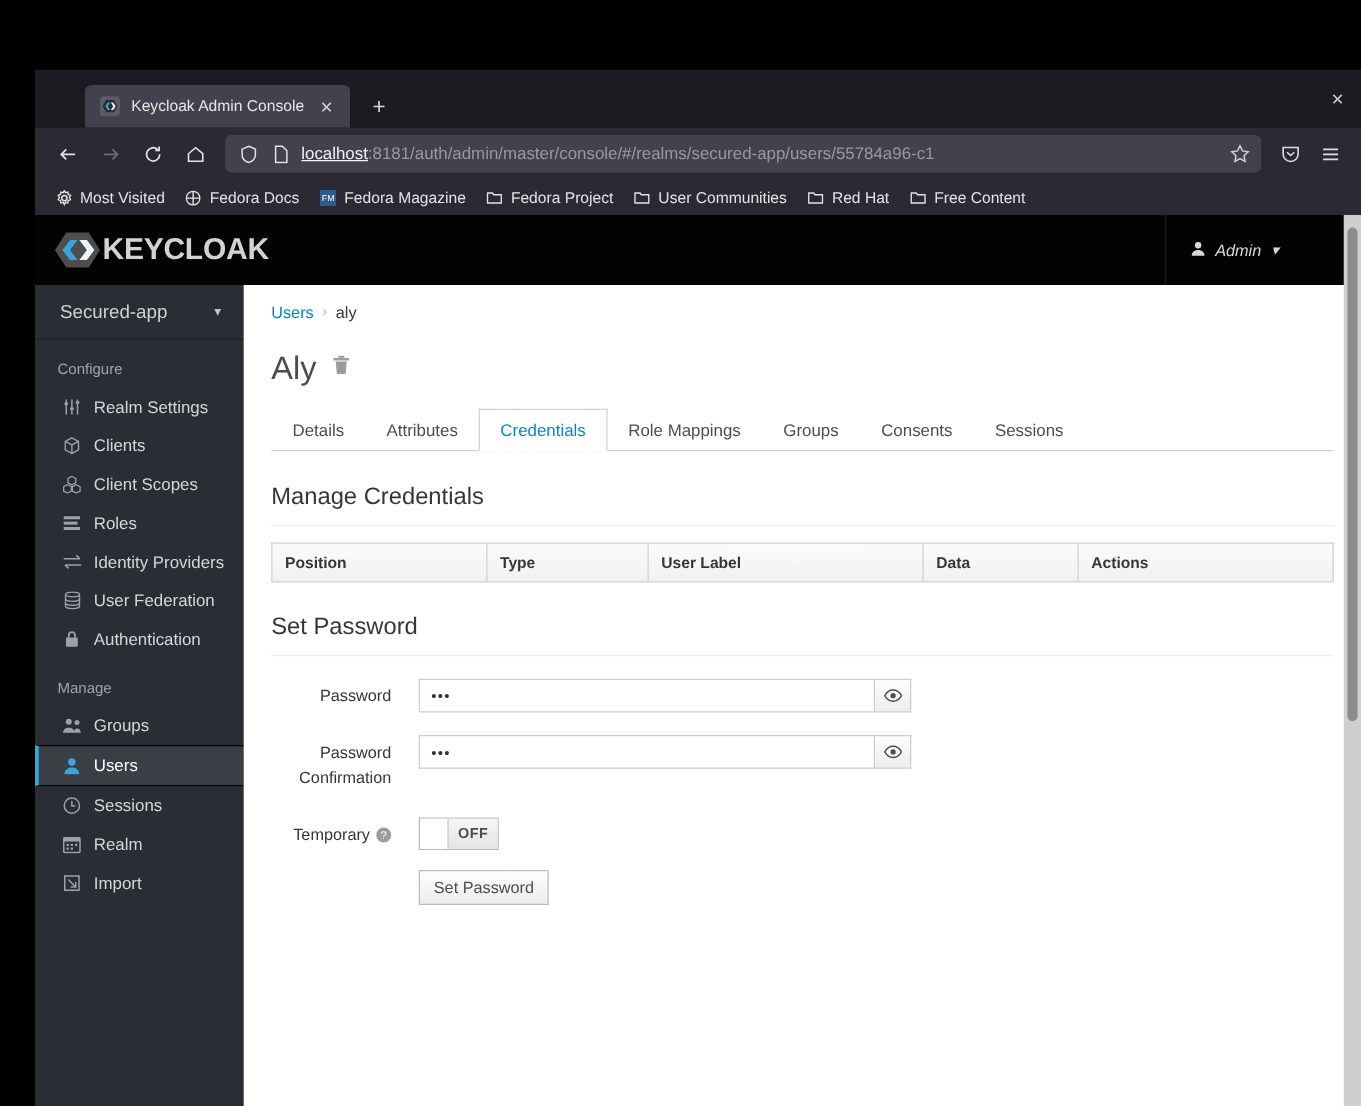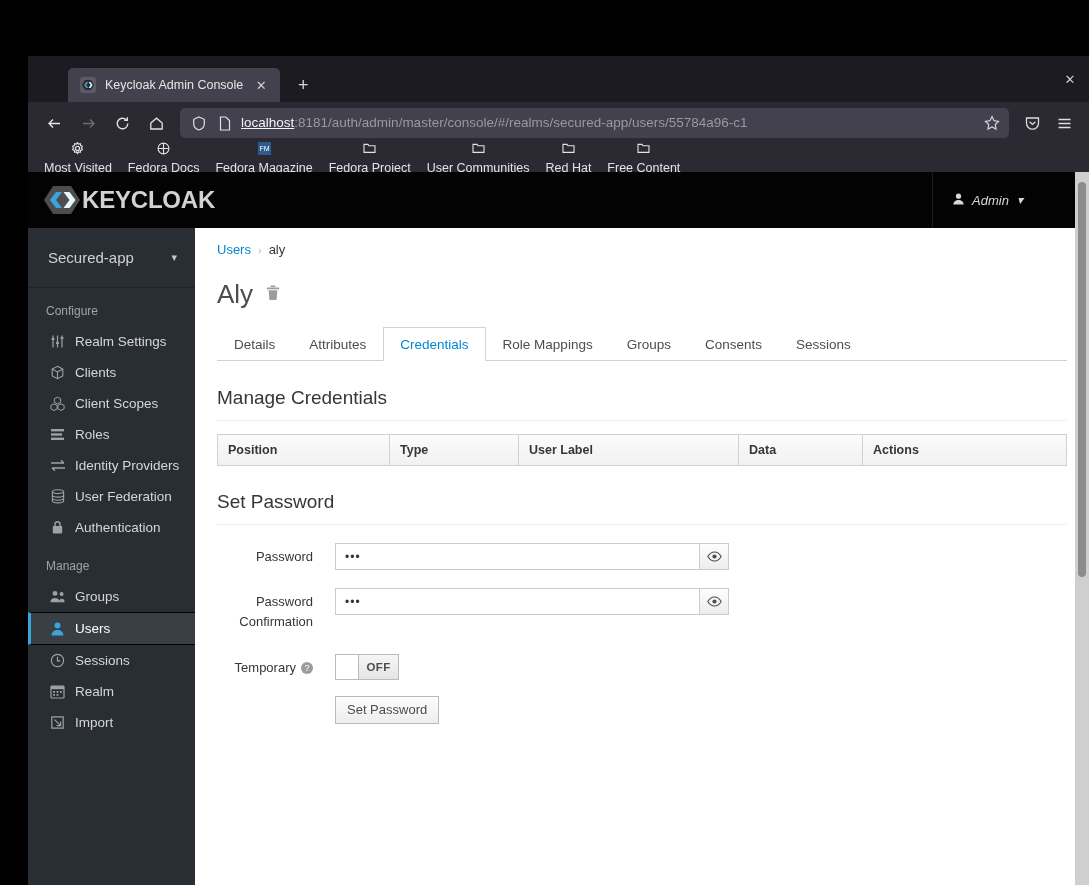--- a/index.html
+++ b/index.html
@@ -127,21 +127,20 @@
     padding: 0 10px;
     gap: 4px;
   }
   .bm {
     display: flex; align-items: center; gap: 6px;
     padding: 3px 6px;
     border-radius: 3px;
     font-size: 12.5px;
     color: #e4e2e6;
     white-space: nowrap;
-    flex-direction: column;
   }
   .bm-ico { width: 14px; height: 14px; display:flex; align-items:center; justify-content:center; flex:0 0 auto;}
 
   
   #app {
     position: relative;
     height: 745px;
     background: #22c55e;
     overflow: hidden;
   }
@@ -171,21 +170,21 @@
 
   
   .kc-sidebar {
     width: 167px;
     background: #292e34;
     flex: 0 0 auto;
     padding-top: 0;
     position: relative;
   }
   .realm-select {
-    height: 60px;
+    height: 44px;
     display: flex; align-items: center; justify-content: space-between;
     padding: 0 18px 0 20px;
     border-bottom: 1px solid #1f2326;
   }
   .realm-name { font-size: 15px; color: #d1d1d1; }
   .realm-caret { color: #c3c3c3; font-size: 11px; }
   .nav-section {
     font-size: 12px;
     color: #a0a3a6;
     padding: 16px 0 8px 18px;

